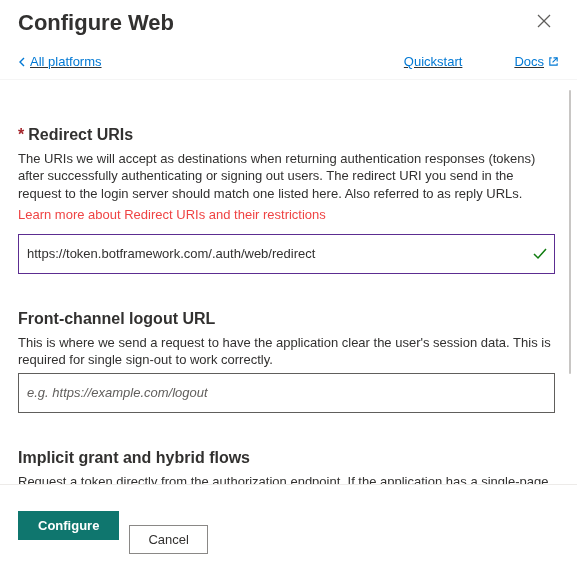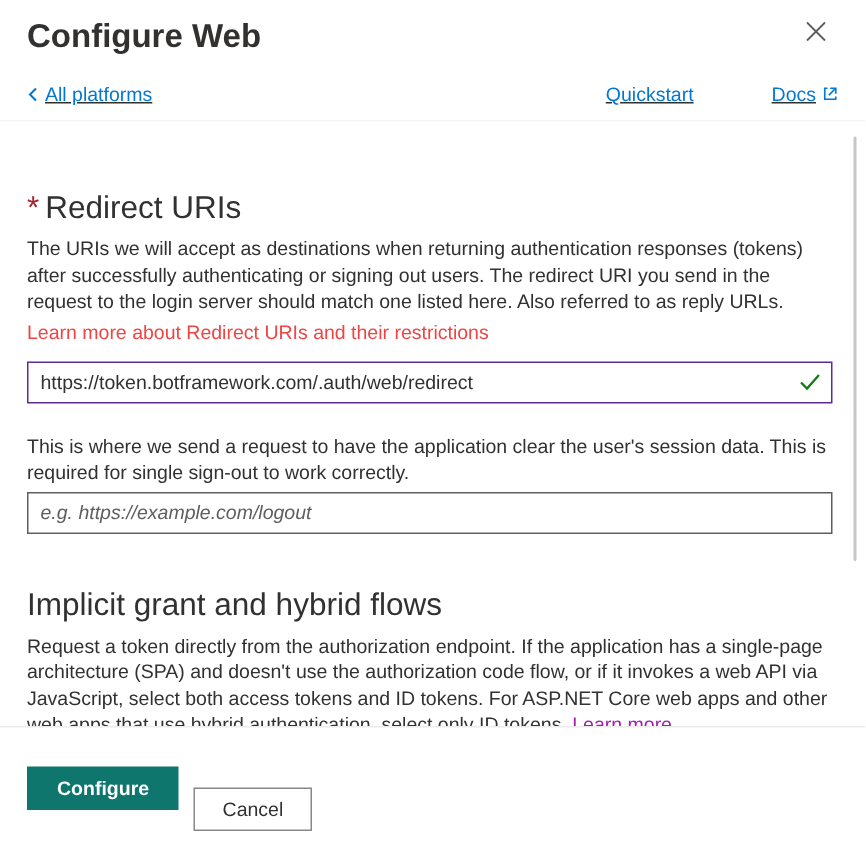--- a/index.html
+++ b/index.html
@@ -89,22 +89,22 @@
       position: absolute;
       top: 0;
       left: 0;
       right: 0;
       height: 72%;
       background: #c8c6c4;
       border-radius: 3px;
     }
     .section { margin-top: 10px; margin-bottom: 20px; }
     .section-title {
-      font-size: 21px;
-      font-weight: 400;
+      font-size: 16px;
+      font-weight: 700;
       color: #323130;
       margin-bottom: 6px;
       margin-top: 36px;
     }
     .req-star { color: #a4262c; margin-right: 4px; }
     .desc {
       font-size: 13px;
       color: #323130;
       line-height: 1.35;
       margin-bottom: 4px;
@@ -119,21 +119,21 @@
       font-size: 13px;
       display: inline-block;
       margin-bottom: 8px;
     }
     .input-wrap {
       position: relative;
       margin-top: 4px;
     }
     .text-input {
       width: 100%;
-      height: 28px;
+      height: 40px;
       padding: 3px 30px 3px 8px;
       font-size: 13px;
       color: #323130;
       border: 1px solid #605e5c;
       outline: none;
       font-family: inherit;
     }
     .text-input.valid {
       border: 1px solid #5c2d91;
     }
@@ -224,20 +224,21 @@
         <input type="text" class="text-input valid" value="https://token.botframework.com/.auth/web/redirect" style="">
         <span class="check-icon">
           <svg width="14" height="12" viewBox="0 0 14 12">
               <polyline points="1,6 5,10 13,1" fill="none" stroke="#107c10" stroke-width="1.5"></polyline>
             </svg>
         </span>
       </div>
     </div>
 
     <div class="section">
+      <div class="section-title">Front-channel logout URL</div>
       <div class="desc">This is where we send a request to have the application clear the user's session data. This is required for single sign-out to work correctly.</div>
       <div class="input-wrap">
         <input type="text" class="text-input" placeholder="e.g. https://example.com/logout" style="">
       </div>
     </div>
 
     <div class="section" style="margin-bottom:0;">
       <div class="section-title">Implicit grant and hybrid flows</div>
       <div class="desc">
         <span>Request a token directly from the authorization endpoint. If the application has a single-page architecture (SPA) and doesn't use the authorization code flow, or if it invokes a web API via JavaScript, select both access tokens and ID tokens. For ASP.NET Core web apps and other web apps that use hybrid authentication, select only ID tokens. </span><span class="inline-link">Learn more</span>

